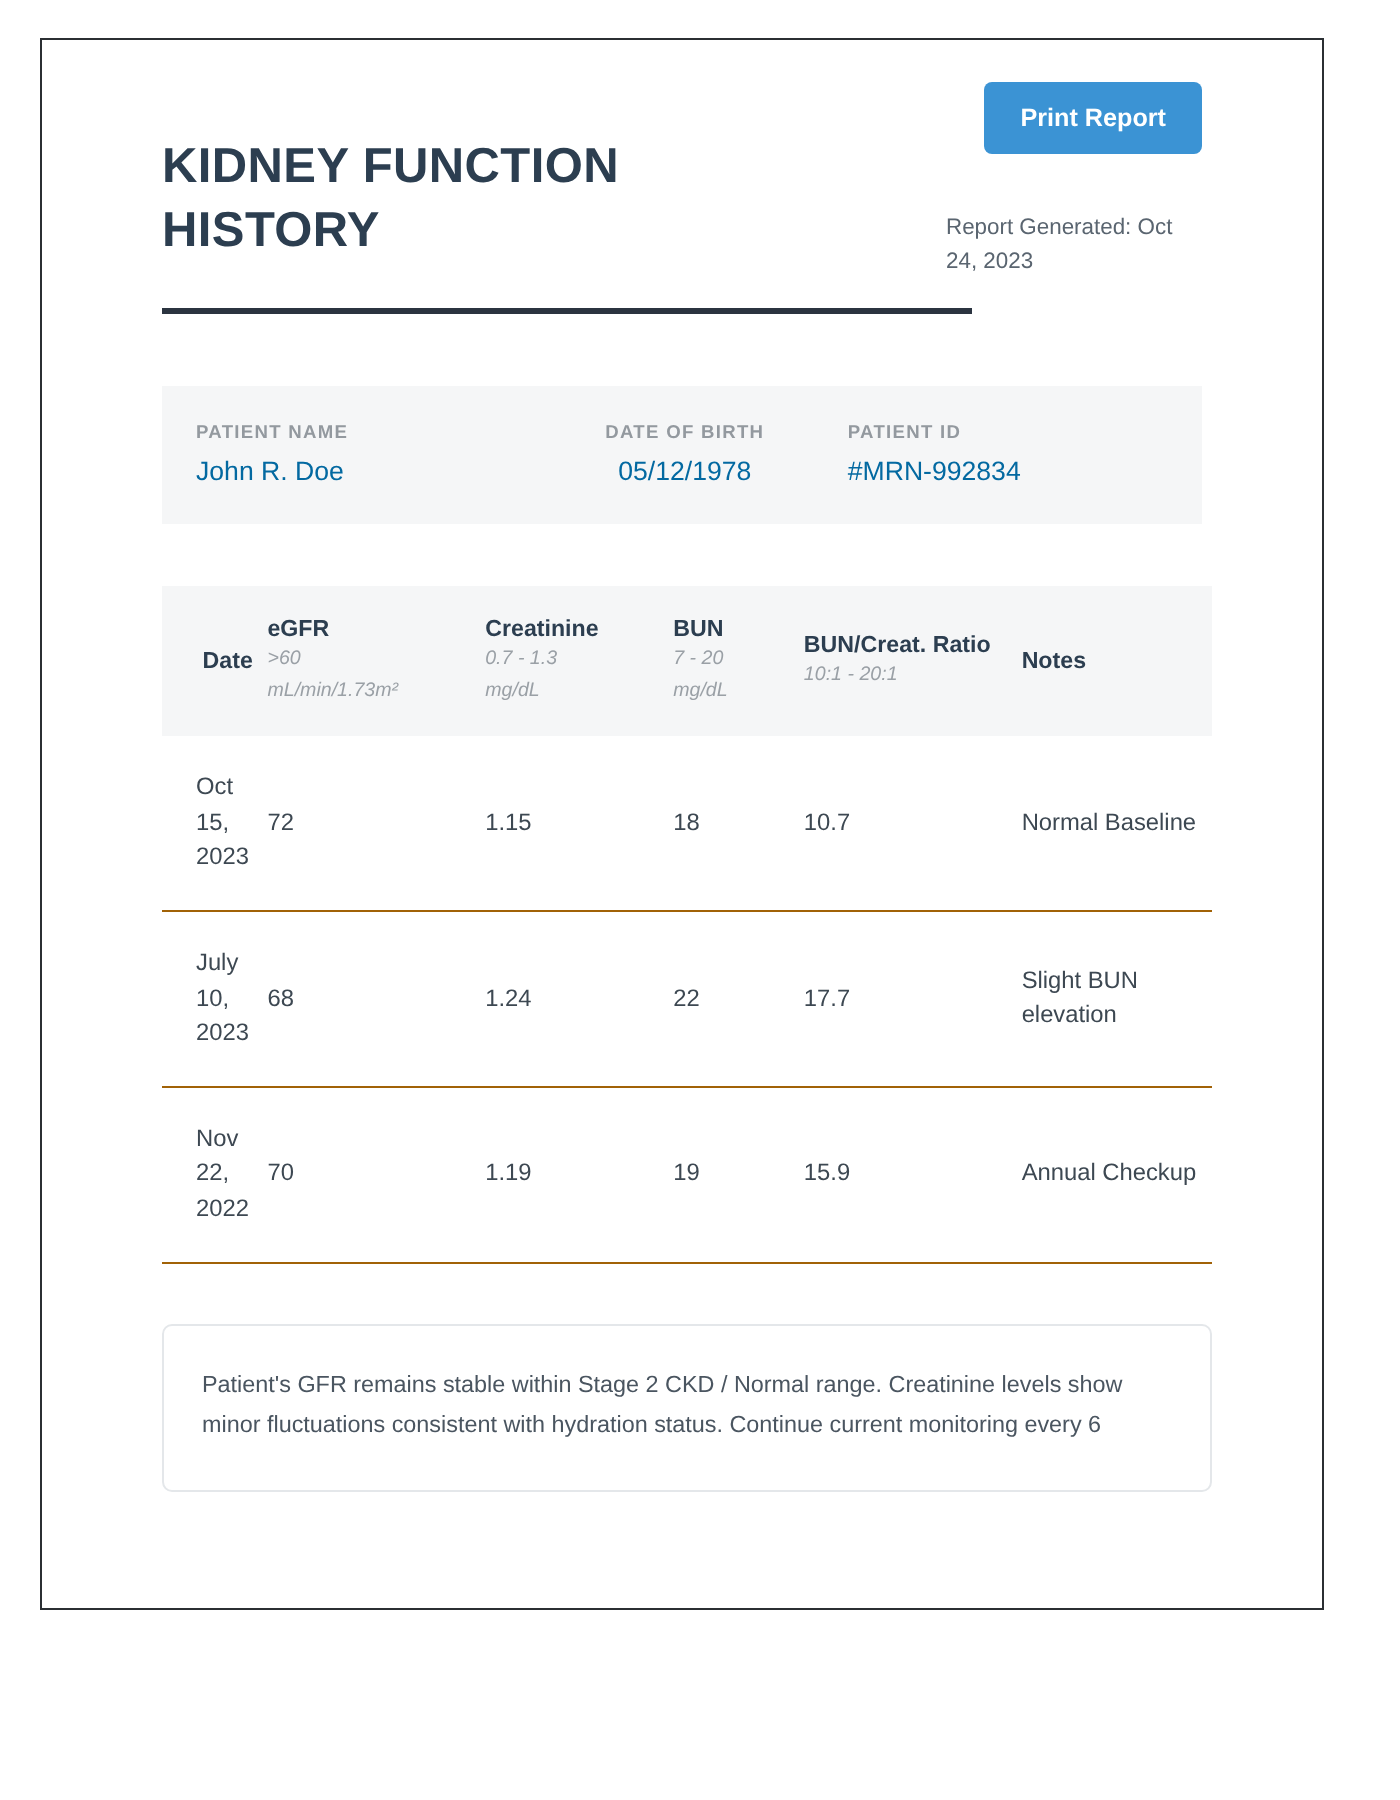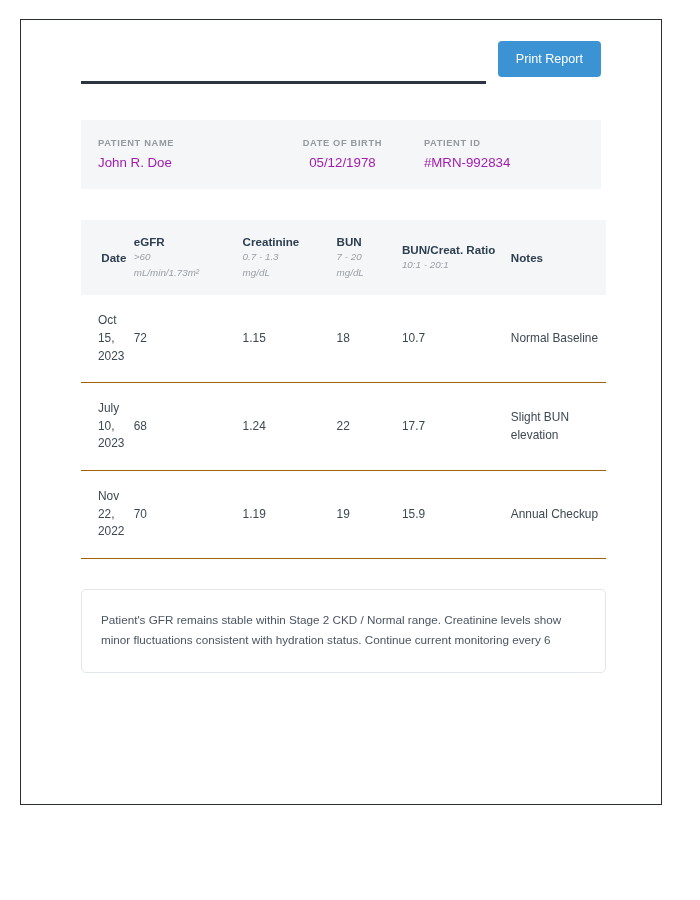--- a/index.html
+++ b/index.html
@@ -59,21 +59,21 @@
     color: #5a6570;
   }
   .print-btn {
     position: absolute;
     right: 0;
     top: 21px;
     background: #3b93d4;
     color: #ffffff;
     font-family: "Liberation Sans", sans-serif;
     font-size: 12.6px;
-    font-weight: normal;
+    font-weight: bold;
     border: none;
     border-radius: 4px;
     padding: 11px 18px;
     cursor: pointer;
     white-space: nowrap;
   }
   .title-rule {
     width: 405px;
     height: 3px;
     background: #2b3440;
@@ -93,21 +93,21 @@
   .pf-label {
     font-size: 9.3px;
     font-weight: bold;
     letter-spacing: 0.65px;
     color: #93999f;
     text-transform: uppercase;
     margin-bottom: 7px;
   }
   .pf-value {
     font-size: 13.3px;
-    color: #a21caf;
+    color: #0369a1;
     font-weight: 500;
   }
 
   
   .lab-table {
     width: 525px;
     margin-top: 31px;
     border-collapse: collapse;
     table-layout: fixed;
   }
@@ -167,20 +167,24 @@
     color: #4a5560;
   }
 </style>
 </head>
 <body>
 
 <div class="page-sheet">
   <div class="page-inner">
 
     <div class="report-header">
+      <div class="title-row">
+        <div class="doc-title">KIDNEY FUNCTION HISTORY</div>
+        <div class="gen-date">Report Generated: Oct 24, 2023</div>
+      </div>
       <button class="print-btn">Print Report</button>
       <div class="title-rule"></div>
     </div>
 
     <div class="patient-panel">
       <div class="pf-name">
         <div class="pf-label">PATIENT NAME</div>
         <div class="pf-value">John R. Doe</div>
       </div>
       <div class="pf-dob">

